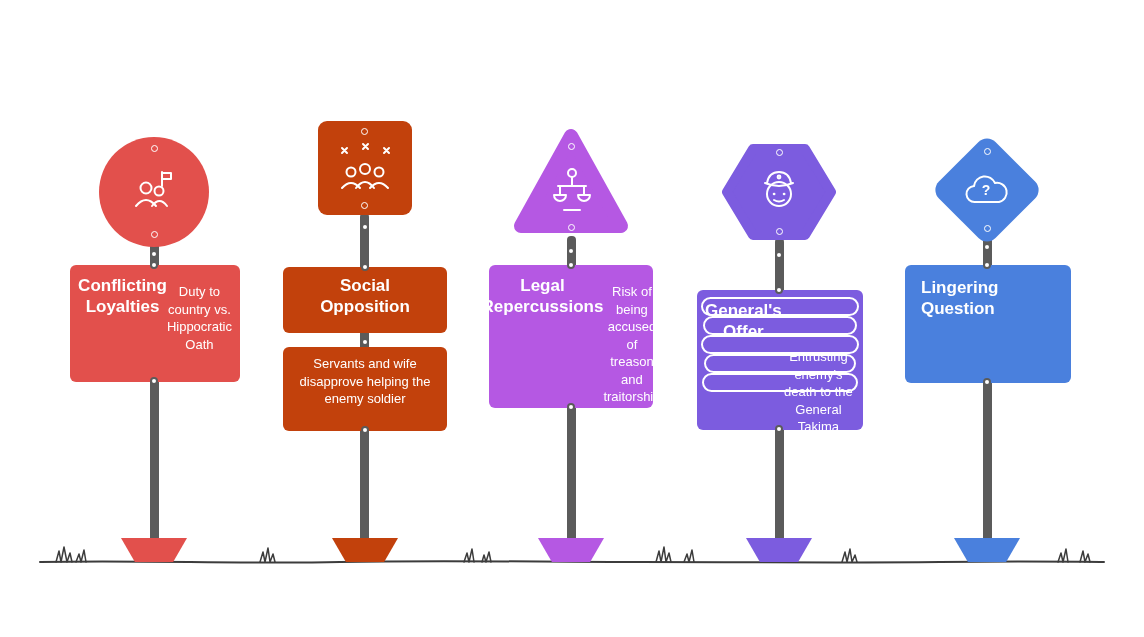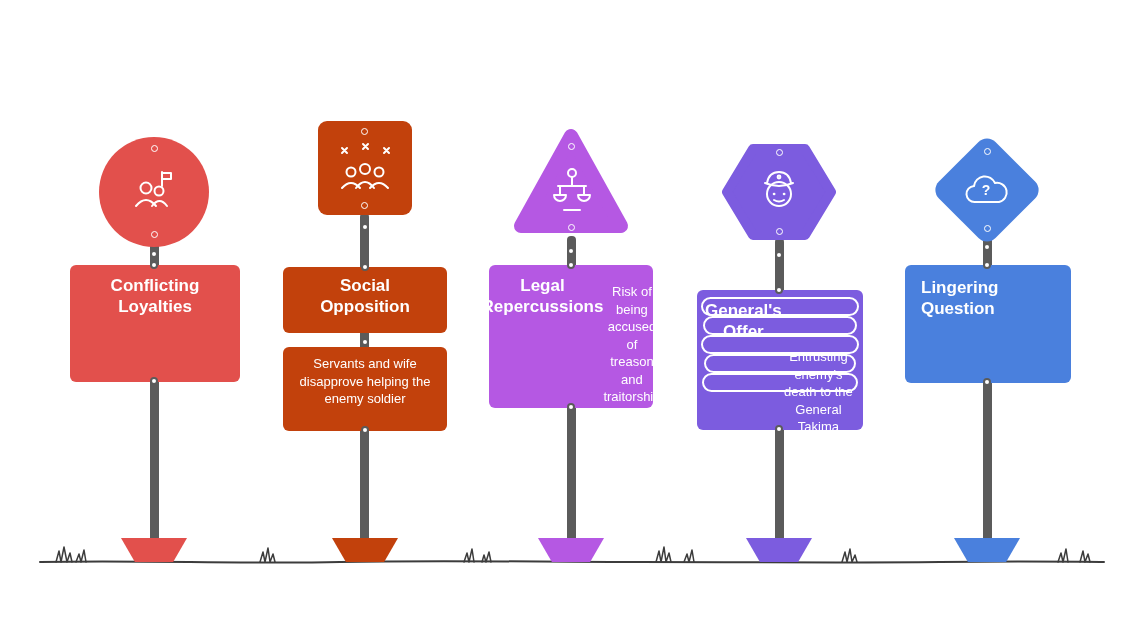--- a/index.html
+++ b/index.html
@@ -81,20 +81,21 @@
         <path d="M36 7 h9 v6 h-9"></path>
         <circle cx="20" cy="22" r="5.5"></circle>
         <path d="M10 40 q10 -12 20 0"></path>
         <circle cx="33" cy="25" r="4.5"></circle>
         <path d="M26 40 q7.5 -10 15 0"></path>
       </g>
     </svg>
     <span class="pin" style="left:150px; top:250px;"></span>
     <div class="board c-red" style="left:70px; top:265px; width:170px; height:117px; padding:10px 12px;">
       <div class="b-title" style="max-width:110px;">Conflicting Loyalties</div>
+      <div class="b-desc" style="max-width:135px;">Duty to country vs. Hippocratic Oath</div>
     </div>
     <span class="pin" style="left:150px; top:261px;"></span>
     <span class="pin" style="left:150px; top:377px;"></span>
     <div class="base c-red" style="left:121px; top:538px;"></div>
   </div>
 
   <div>
     <div class="pole" style="left:360px; top:213px; height:347px;"></div>
     <div class="shape shape-square c-pink" style="left:318px; top:121px;"></div>
     <span class="screw" style="left:361px; top:128px;"></span>

